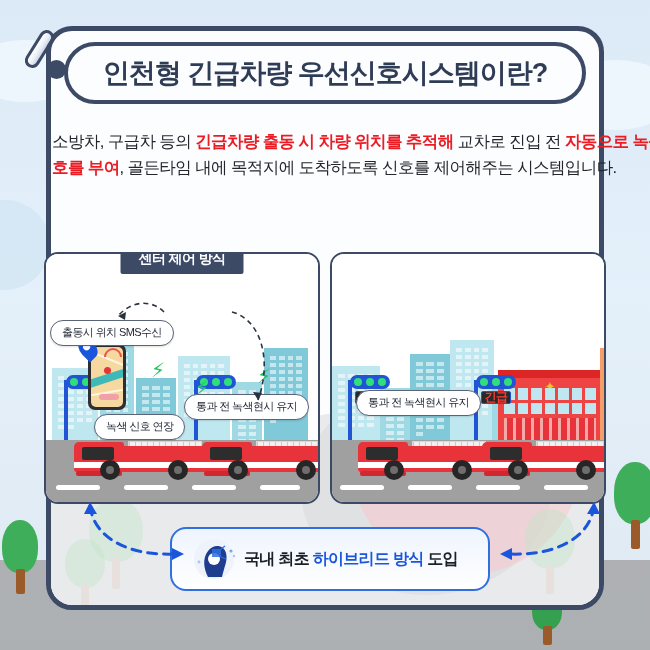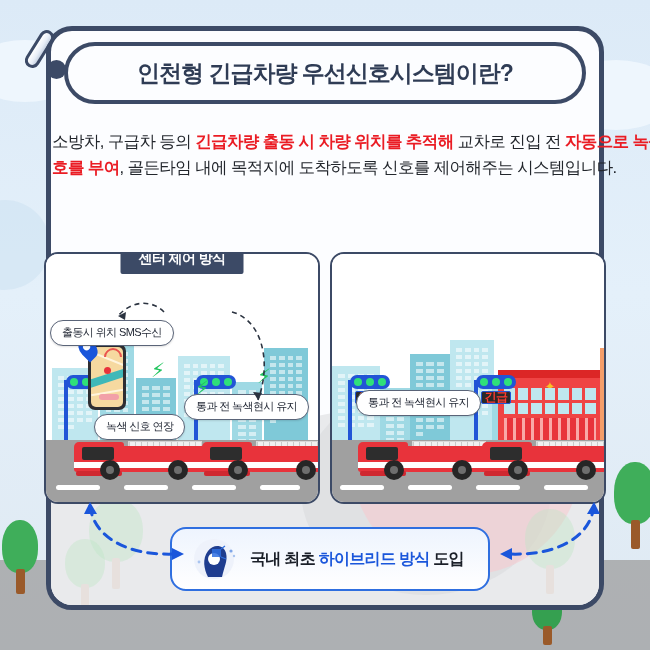--- a/index.html
+++ b/index.html
@@ -71,21 +71,21 @@
   }
 
   
   .title-pill {
     position:absolute; left:64px; top:42px; width:522px; height:62px;
     border:4px solid #3c4a66; border-radius:32px;
     display:flex; align-items:center; justify-content:center;
     background:transparent; z-index:6;
   }
   .title-text {
-    font-size:23px; font-weight:bold; color:#2f3c55; letter-spacing:-1px;
+    font-size:27px; font-weight:bold; color:#2f3c55; letter-spacing:-1px;
     white-space:nowrap;
   }
 
   
   .body-copy {
     position:absolute; left:52px; top:128px; width:644px;
     font-size:16.5px; line-height:1.58; color:#22262c; z-index:6;
     letter-spacing:-.6px;
   }
   .body-copy .hl { color:#ea1c24; font-weight:bold; }
@@ -250,21 +250,21 @@
   .station .tower { position:absolute; bottom:0; right:-30px; width:32px; height:92px; background:#f59e6a; }
 
   
   .overlay { position:absolute; inset:0; pointer-events:none; z-index:19; }
 
   
   .hybrid {
     position:absolute; left:170px; top:527px; width:320px; height:64px;
     background:linear-gradient(180deg,#eef4fe,#ffffff);
     border:2.5px solid #2f6fe0; border-radius:16px;
-    display:flex; align-items:center; gap:6px; padding:0 18px; z-index:10;
+    display:flex; align-items:center; padding:0 18px; z-index:10;
   }
   .hybrid-icon { width:54px; height:48px; position:relative; flex:none; }
   .hybrid-text {
     font-size:16px; font-weight:bold; color:#1a1f28; letter-spacing:-.7px; white-space:nowrap;
   }
   .hybrid-text .blue { color:#1a56db; }
 
   .bigarrow { position:absolute; z-index:11; }
 </style>
 </head>

